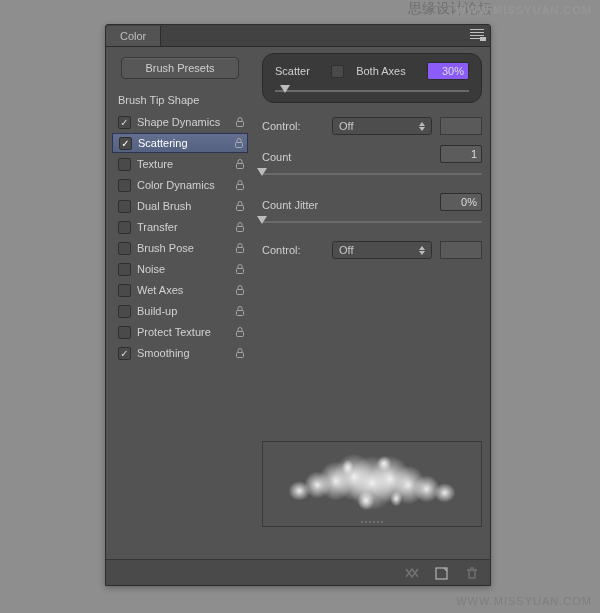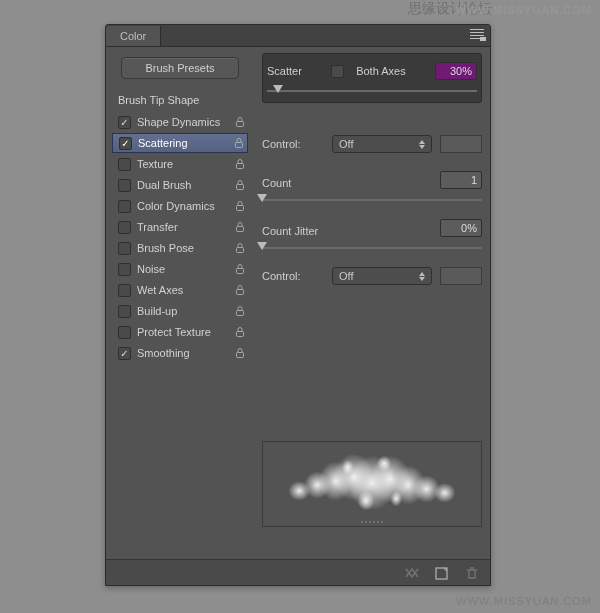--- a/index.html
+++ b/index.html
@@ -20,24 +20,24 @@
 .row{display:flex;align-items:center;height:20px;padding:0 2px 0 6px;margin:1px 0;position:relative}
 .row.sel{background:linear-gradient(#626f8f,#556180);border:1px solid #2c3352;color:#fff}
 .chk{width:13px;height:13px;border:1px solid #2f2f2f;background:#4a4a4a;margin-right:6px;display:flex;align-items:center;justify-content:center;border-radius:2px}
 .chk.on::after{content:"✓";font-size:10px;color:#d8d8d8}
 .chk.sel-on::after{color:#fff}
 .row .lbl{flex:1;color:#d2d2d2}
 .row.sel .lbl{color:#fff}
 .lock{width:12px;height:12px;opacity:.8}
 .lock svg{width:12px;height:12px}
 .content{flex:1;padding:6px 8px;display:flex;flex-direction:column;position:relative}
-.dark{background:#3a3a3a;border:1px solid #2a2a2a;border-radius:3px;padding:6px 4px 4px;margin-bottom:24px}
+.dark{background:#3a3a3a;border:1px solid #2a2a2a;border-radius:12px;padding:6px 12px 4px;margin-bottom:6px}
 .line{display:flex;align-items:center;gap:6px;height:22px}
 .spacer{flex:1}
-.val{background:#701a75;border:1px solid #2e2e2e;color:#dcdcdc;padding:2px 4px;min-width:42px;text-align:right;border-radius:2px}
+.val{background:#8b5cf6;border:1px solid #2e2e2e;color:#dcdcdc;padding:2px 4px;min-width:42px;text-align:right;border-radius:2px}
 .val.light{background:#5c5c5c}
 .slider{position:relative;height:14px;margin-top:2px}
 .slider .track{position:absolute;left:0;right:0;top:6px;height:2px;background:#6a6a6a}
 .slider .thumb{position:absolute;top:1px;width:0;height:0;border-left:5px solid transparent;border-right:5px solid transparent;border-top:8px solid #bcbcbc;transform:translateX(-5px)}
 .darklbl{color:#cfcfcf}
 .field-row{display:flex;align-items:center;gap:8px;margin:6px 0;height:22px}
 .field-row .flabel{width:62px;text-align:left;color:#cfcfcf}
 .select{background:#4d4d4d;border:1px solid #2f2f2f;border-radius:3px;padding:2px 6px;display:flex;align-items:center;cursor:pointer;min-width:100px;justify-content:space-between}
 .select .arr{display:flex;flex-direction:column;gap:1px;align-items:center}
 .select .arr span{width:0;height:0;border-left:3px solid transparent;border-right:3px solid transparent}
@@ -96,29 +96,29 @@
           <div class="row">
             <span class="chk"></span>
             <span class="lbl">Texture</span>
             <span class="lock"><svg viewBox="0 0 12 12">
                 <rect x="2.5" y="5.5" width="7" height="5" rx="1" fill="none" stroke="#bcbcbc" stroke-width="1"></rect>
                 <path d="M4 5.5 v-2 a2 2 0 0 1 4 0 v2" fill="none" stroke="#bcbcbc" stroke-width="1"></path>
               </svg></span>
           </div>
           <div class="row">
             <span class="chk"></span>
+            <span class="lbl">Color Dynamics</span>
+            <span class="lock"><svg viewBox="0 0 12 12">
+                <rect x="2.5" y="5.5" width="7" height="5" rx="1" fill="none" stroke="#bcbcbc" stroke-width="1"></rect>
+                <path d="M4 5.5 v-2 a2 2 0 0 1 4 0 v2" fill="none" stroke="#bcbcbc" stroke-width="1"></path>
+              </svg></span>
+          </div>
+          <div class="row">
+            <span class="chk"></span>
             <span class="lbl">Dual Brush</span>
-            <span class="lock"><svg viewBox="0 0 12 12">
-                <rect x="2.5" y="5.5" width="7" height="5" rx="1" fill="none" stroke="#bcbcbc" stroke-width="1"></rect>
-                <path d="M4 5.5 v-2 a2 2 0 0 1 4 0 v2" fill="none" stroke="#bcbcbc" stroke-width="1"></path>
-              </svg></span>
-          </div>
-          <div class="row">
-            <span class="chk"></span>
-            <span class="lbl">Color Dynamics</span>
             <span class="lock"><svg viewBox="0 0 12 12">
                 <rect x="2.5" y="5.5" width="7" height="5" rx="1" fill="none" stroke="#bcbcbc" stroke-width="1"></rect>
                 <path d="M4 5.5 v-2 a2 2 0 0 1 4 0 v2" fill="none" stroke="#bcbcbc" stroke-width="1"></path>
               </svg></span>
           </div>
           <div class="row">
             <span class="chk"></span>
             <span class="lbl">Transfer</span>
             <span class="lock"><svg viewBox="0 0 12 12">
                 <rect x="2.5" y="5.5" width="7" height="5" rx="1" fill="none" stroke="#bcbcbc" stroke-width="1"></rect>
@@ -197,21 +197,21 @@
         <div class="select">
             <span>Off</span>
             <span class="arr">
               <span class="u"></span>
               <span class="d"></span>
             </span>
           </div>
         <div class="smallval"></div>
       </div>
 
-      <div class="line" style="margin-top:8px">
+      <div class="line" style="">
         <span class="section-label">Count</span>
         <span class="spacer"></span>
         <span class="val light">1</span>
       </div>
       <div class="slider">
           <div class="track"></div>
           <div class="thumb" style="left:0%"></div>
         </div>
 
       <div class="line" style="margin-top:10px">

